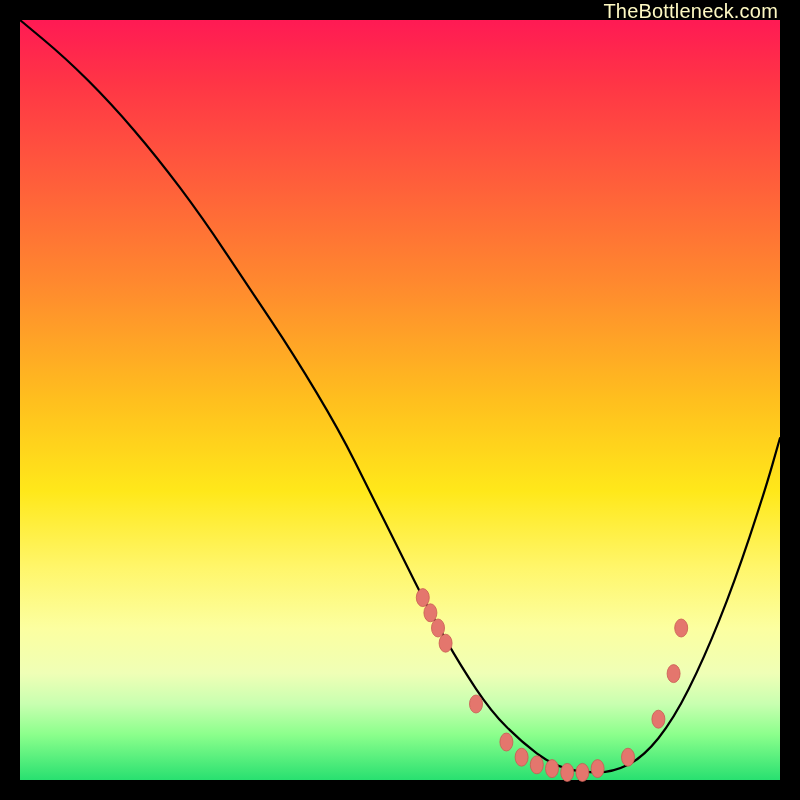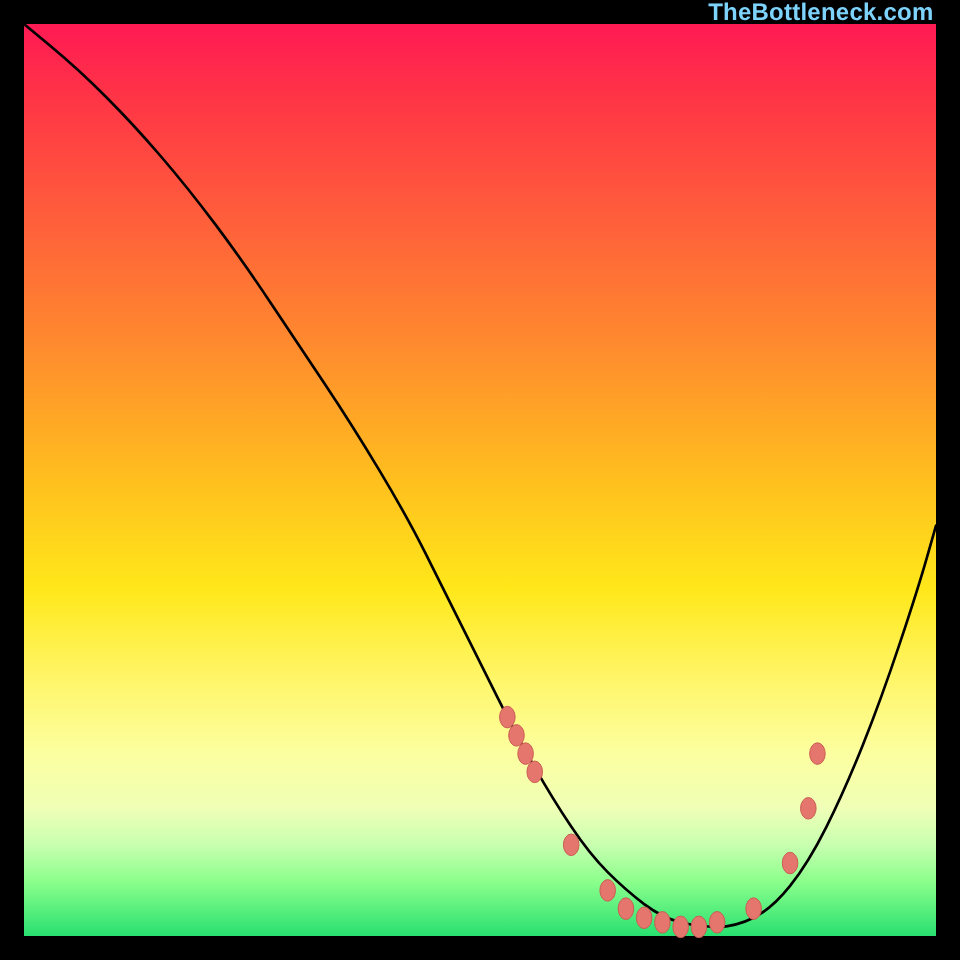--- a/index.html
+++ b/index.html
@@ -39,23 +39,23 @@
       #efffb6 86%,
       #c8ffb0 90%,
       #8cff8c 94%,
       #28e070 100%
     );
   }
   .watermark {
     position: absolute;
     top: 0px;
     right: 22px;
-    color: #7dd3fc;
+    color: #fef9c3;
     font-size: 20px;
-    font-weight: 700;
+    font-weight: 400;
     letter-spacing: 0.2px;
     user-select: none;
     text-align: right;
   }
   svg.plot {
     position: absolute;
     left: 0;
     top: 0;
     width: 760px;
     height: 760px;

